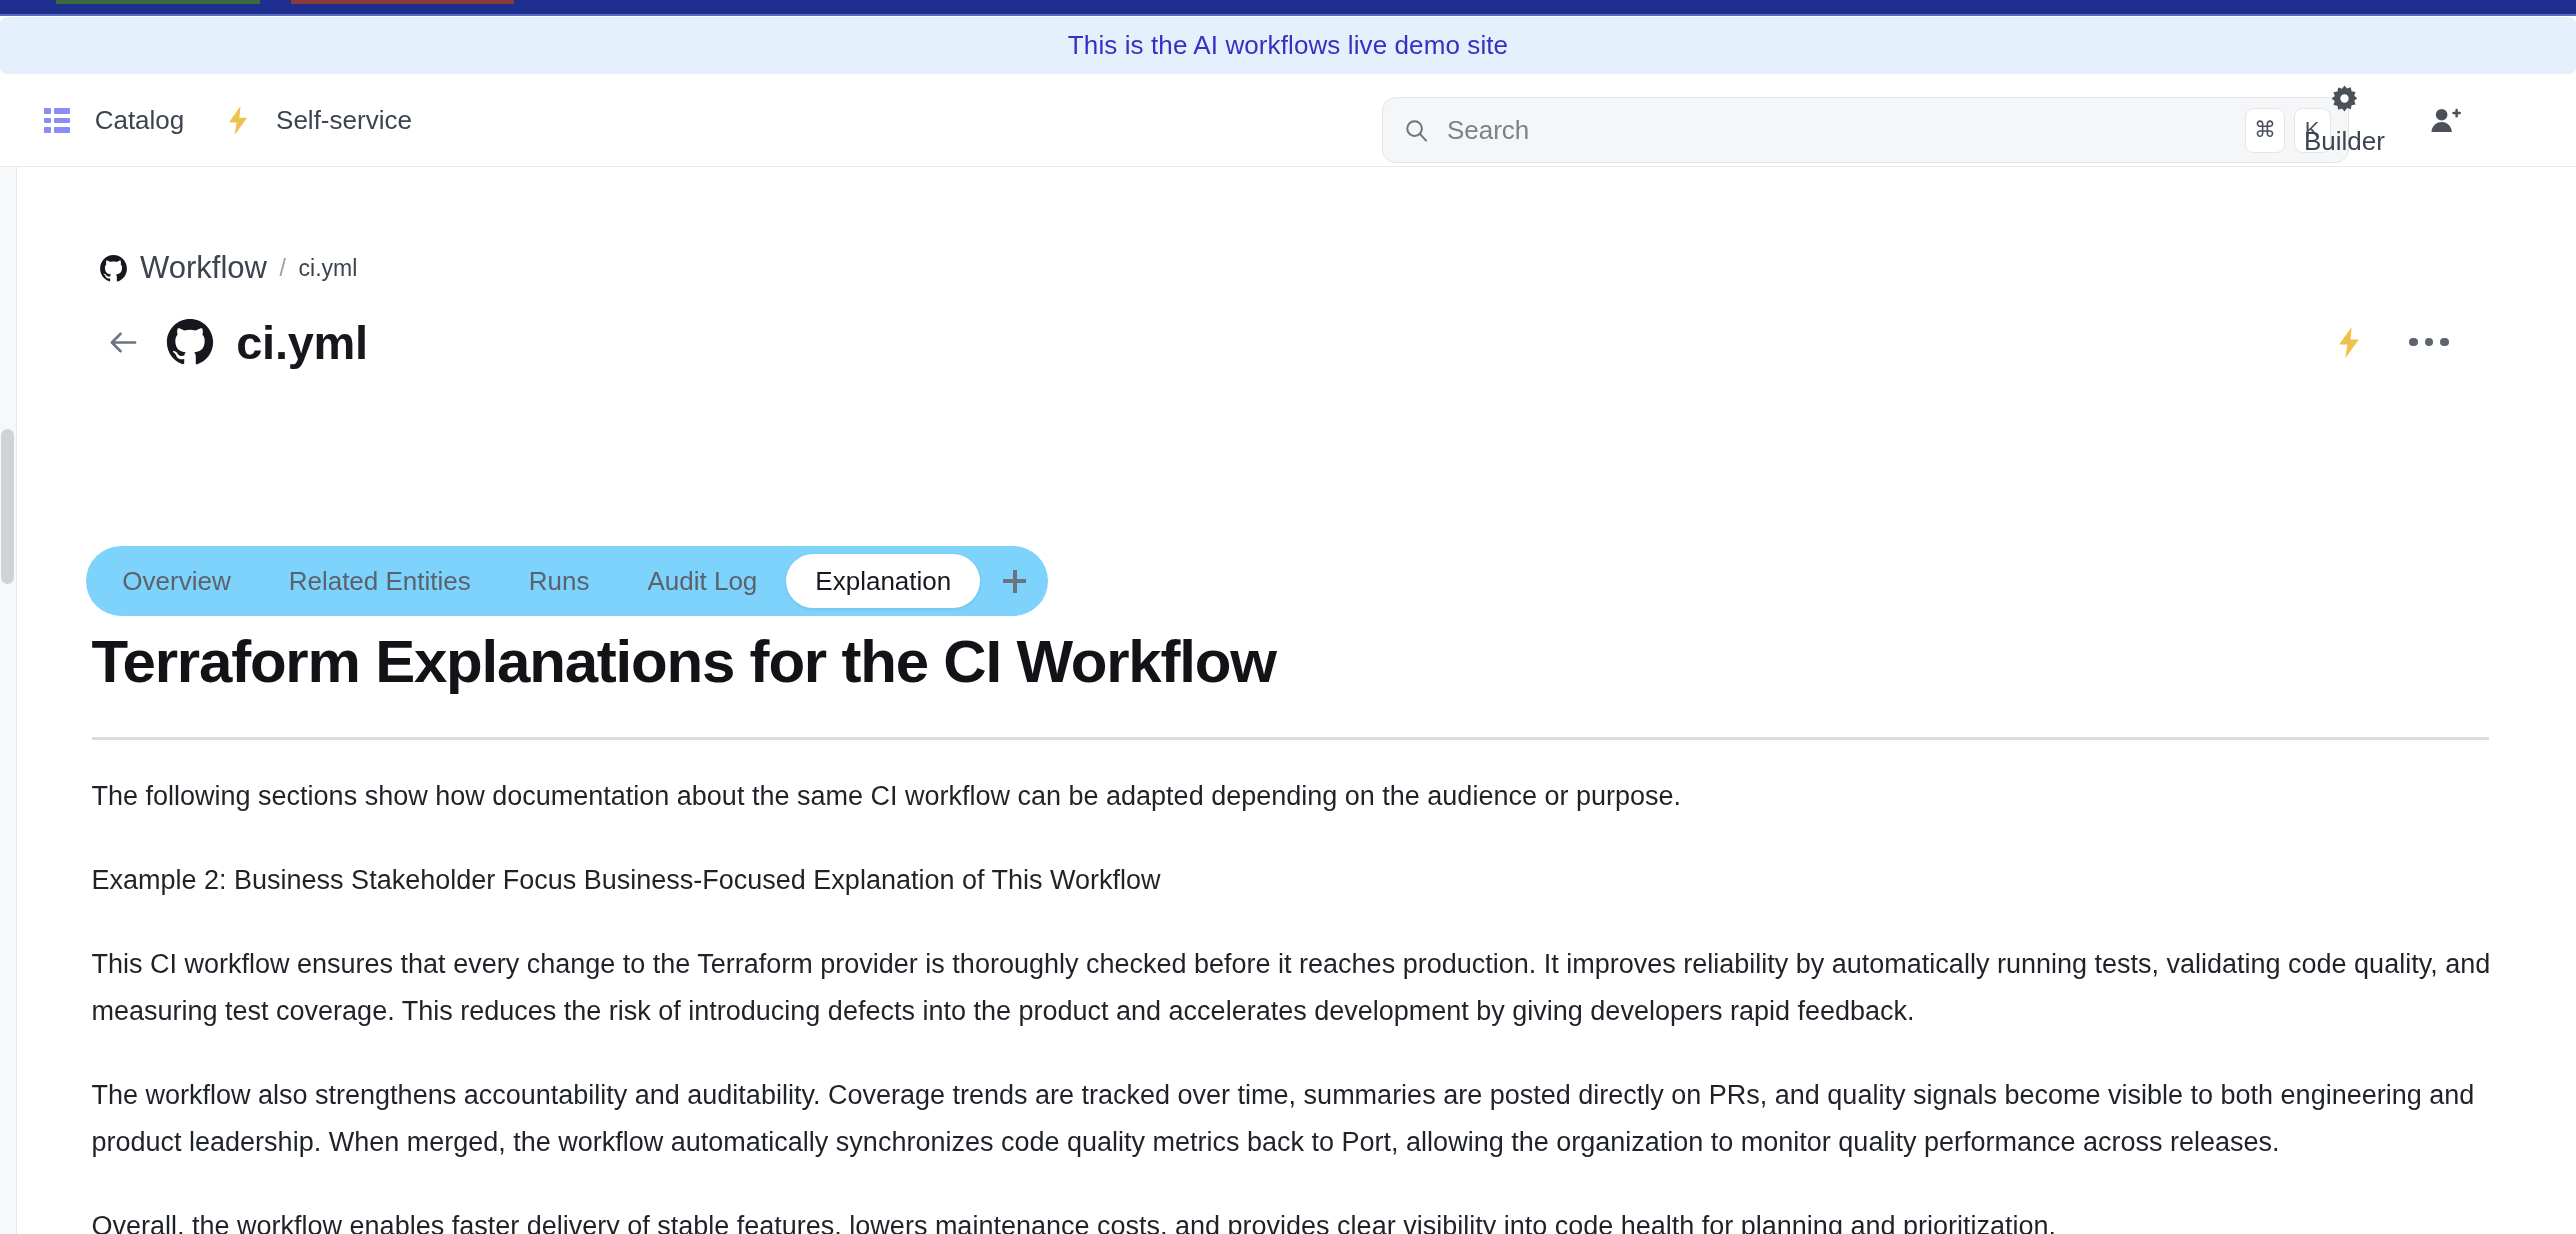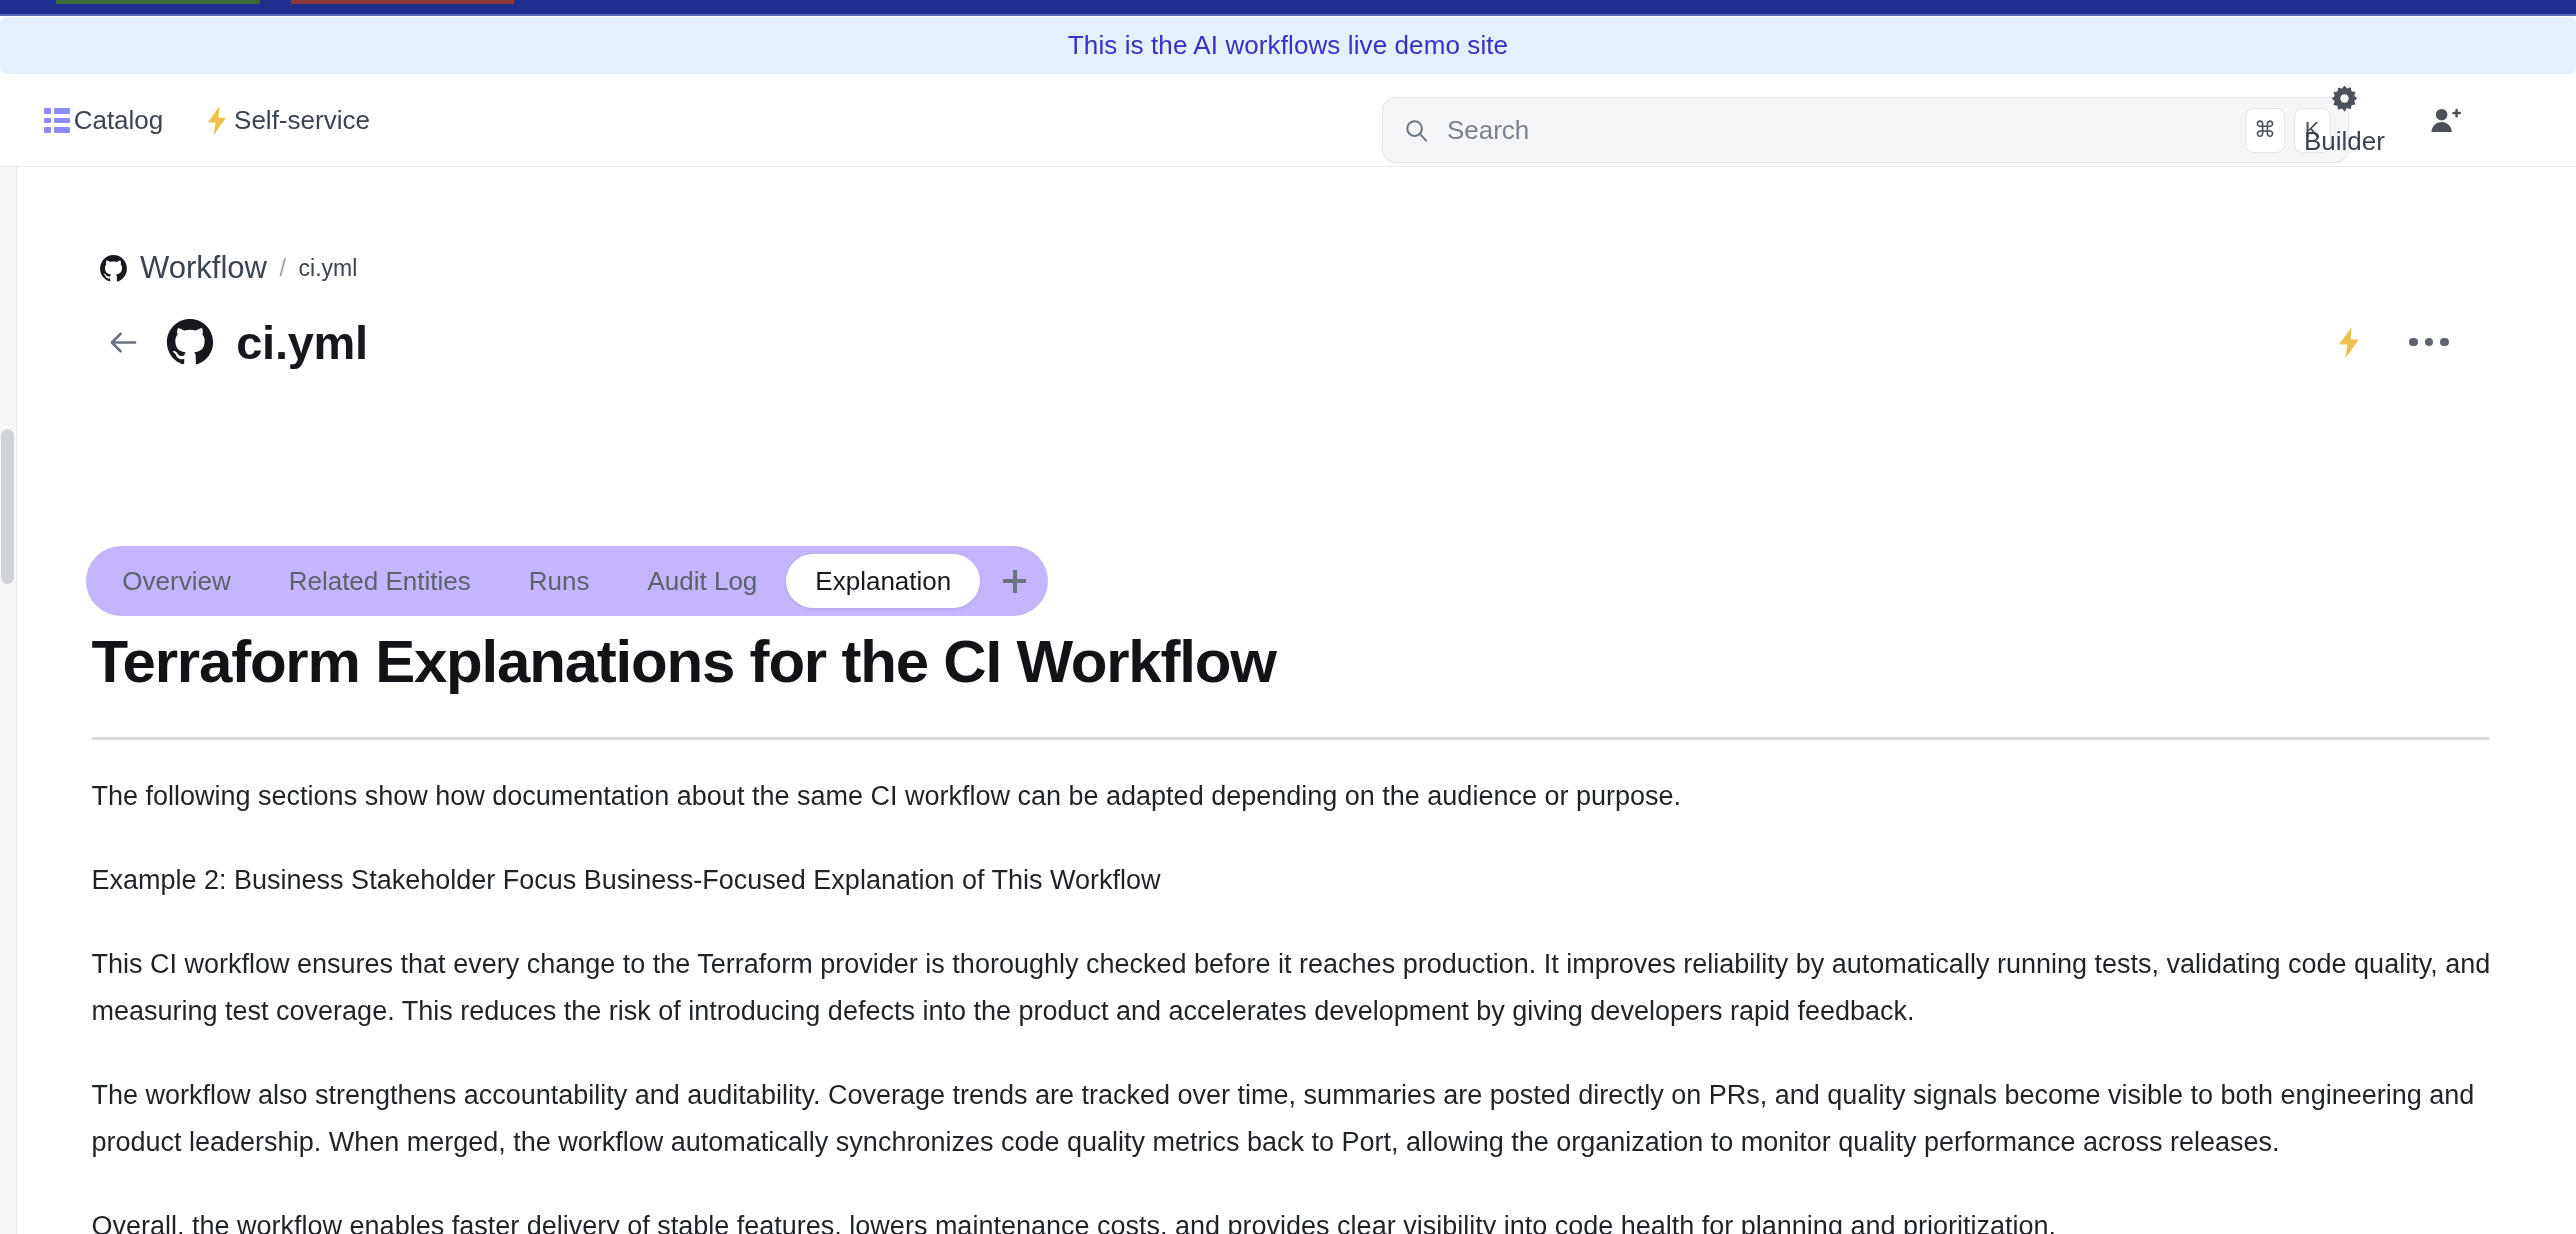--- a/index.html
+++ b/index.html
@@ -69,21 +69,21 @@
     left: -35px;
     top: 0;
     height: 93px;
     display: flex;
     align-items: center;
     gap: 0px;
   }
   .nav-item {
     display: flex;
     align-items: center;
-    gap: 5px;
+    gap: 26px;
     padding: 0 21.4px;
     height: 93px;
     cursor: pointer;
   }
   .nav-label {
     font-size: 26px;
     color: #3c4450;
   }
   .nav-label.clipped { color: #4b5563; }
 
@@ -242,21 +242,21 @@
   .dots {
     display: flex; gap: 6.8px; cursor: pointer; padding: 9.7px;
   }
   .dots i { width: 8.7px; height: 8.7px; border-radius: 50%; background: #5d646e; display: block; }
 
   
   .tabs {
     position: absolute;
     top: 379px; left: 68px;
     height: 70px;
-    background: #c4b5fd;
+    background: #7dd3fc;
     border-radius: 35px;
     display: flex;
     align-items: center;
     padding: 0 7.8px;
   }
   .tab {
     height: 54px;
     padding: 0 29px;
     display: flex;
     align-items: center;

